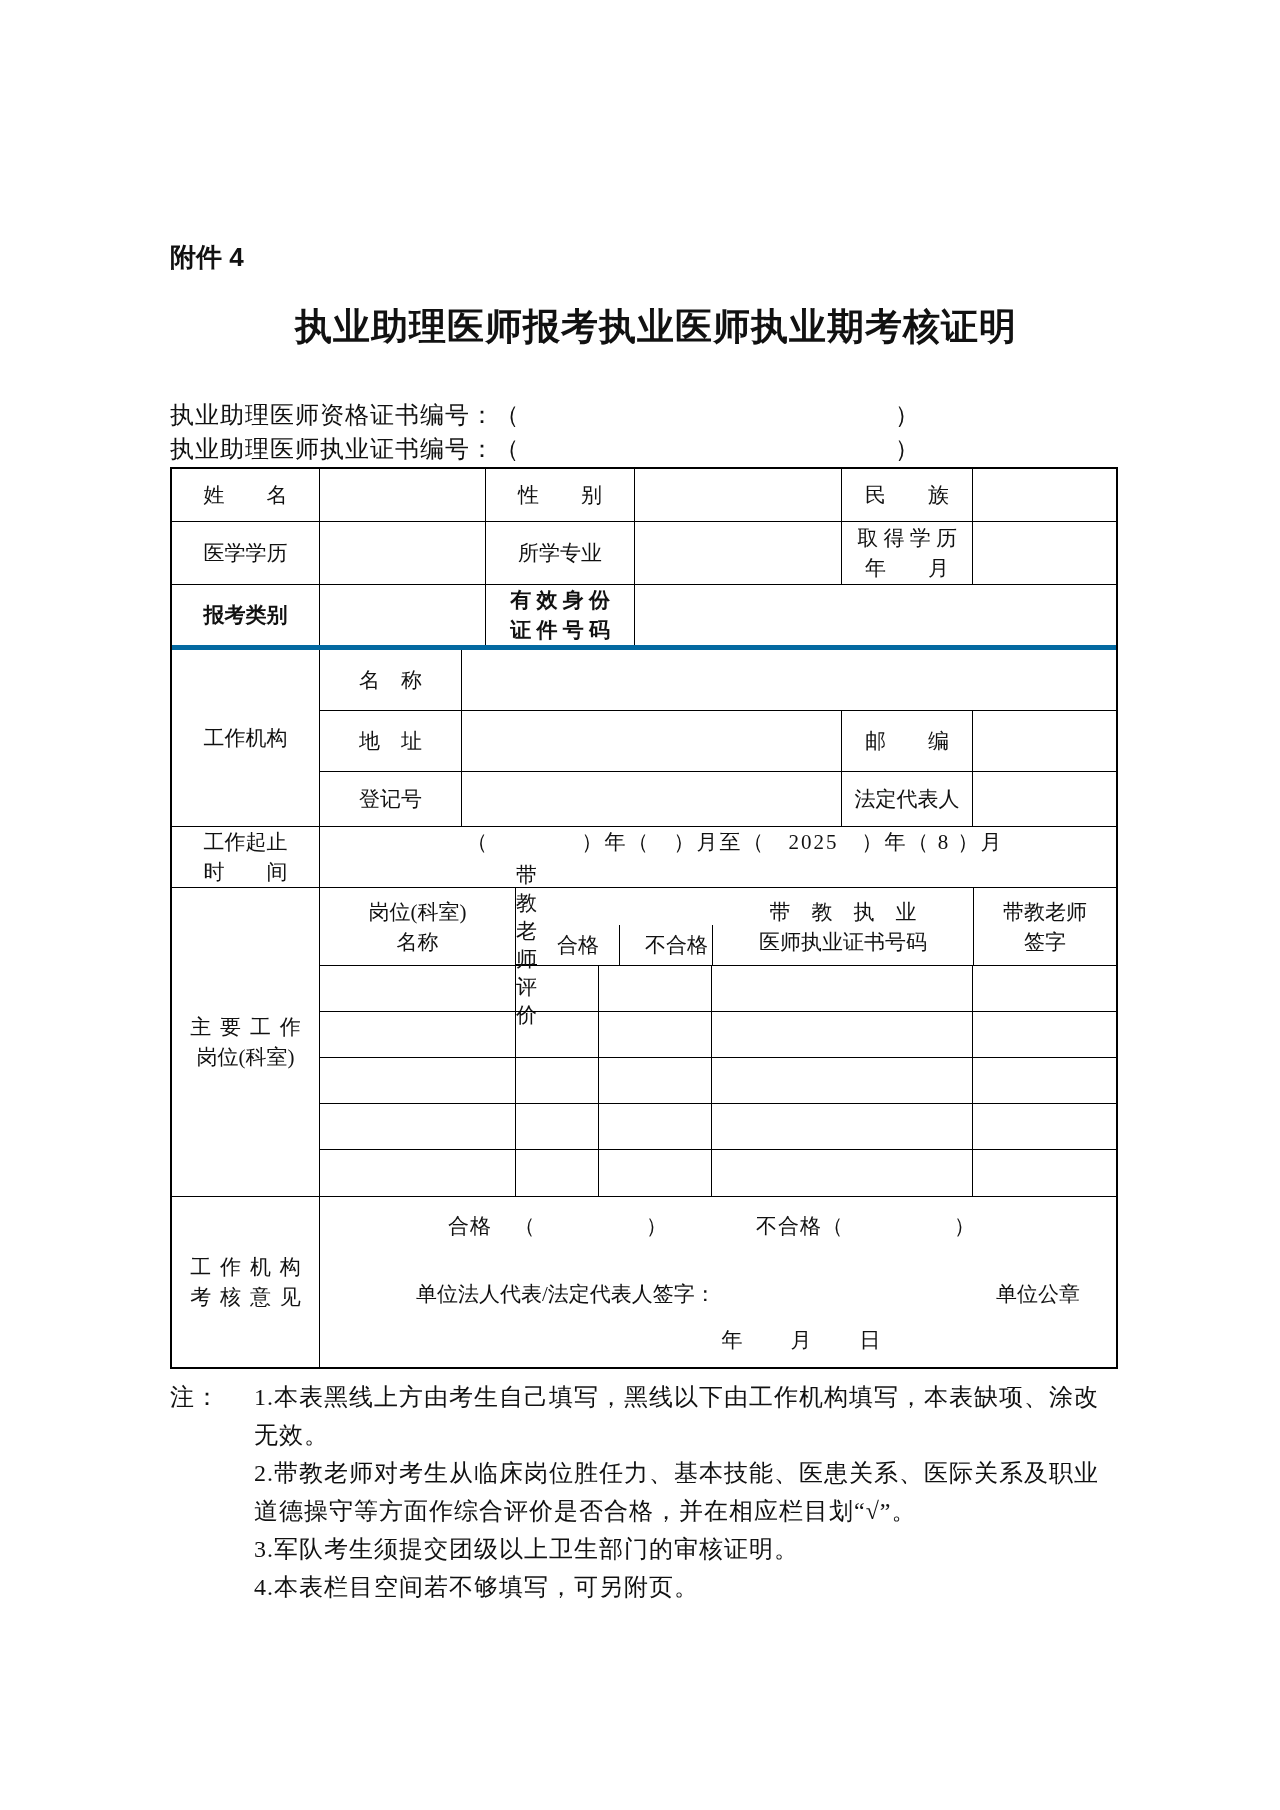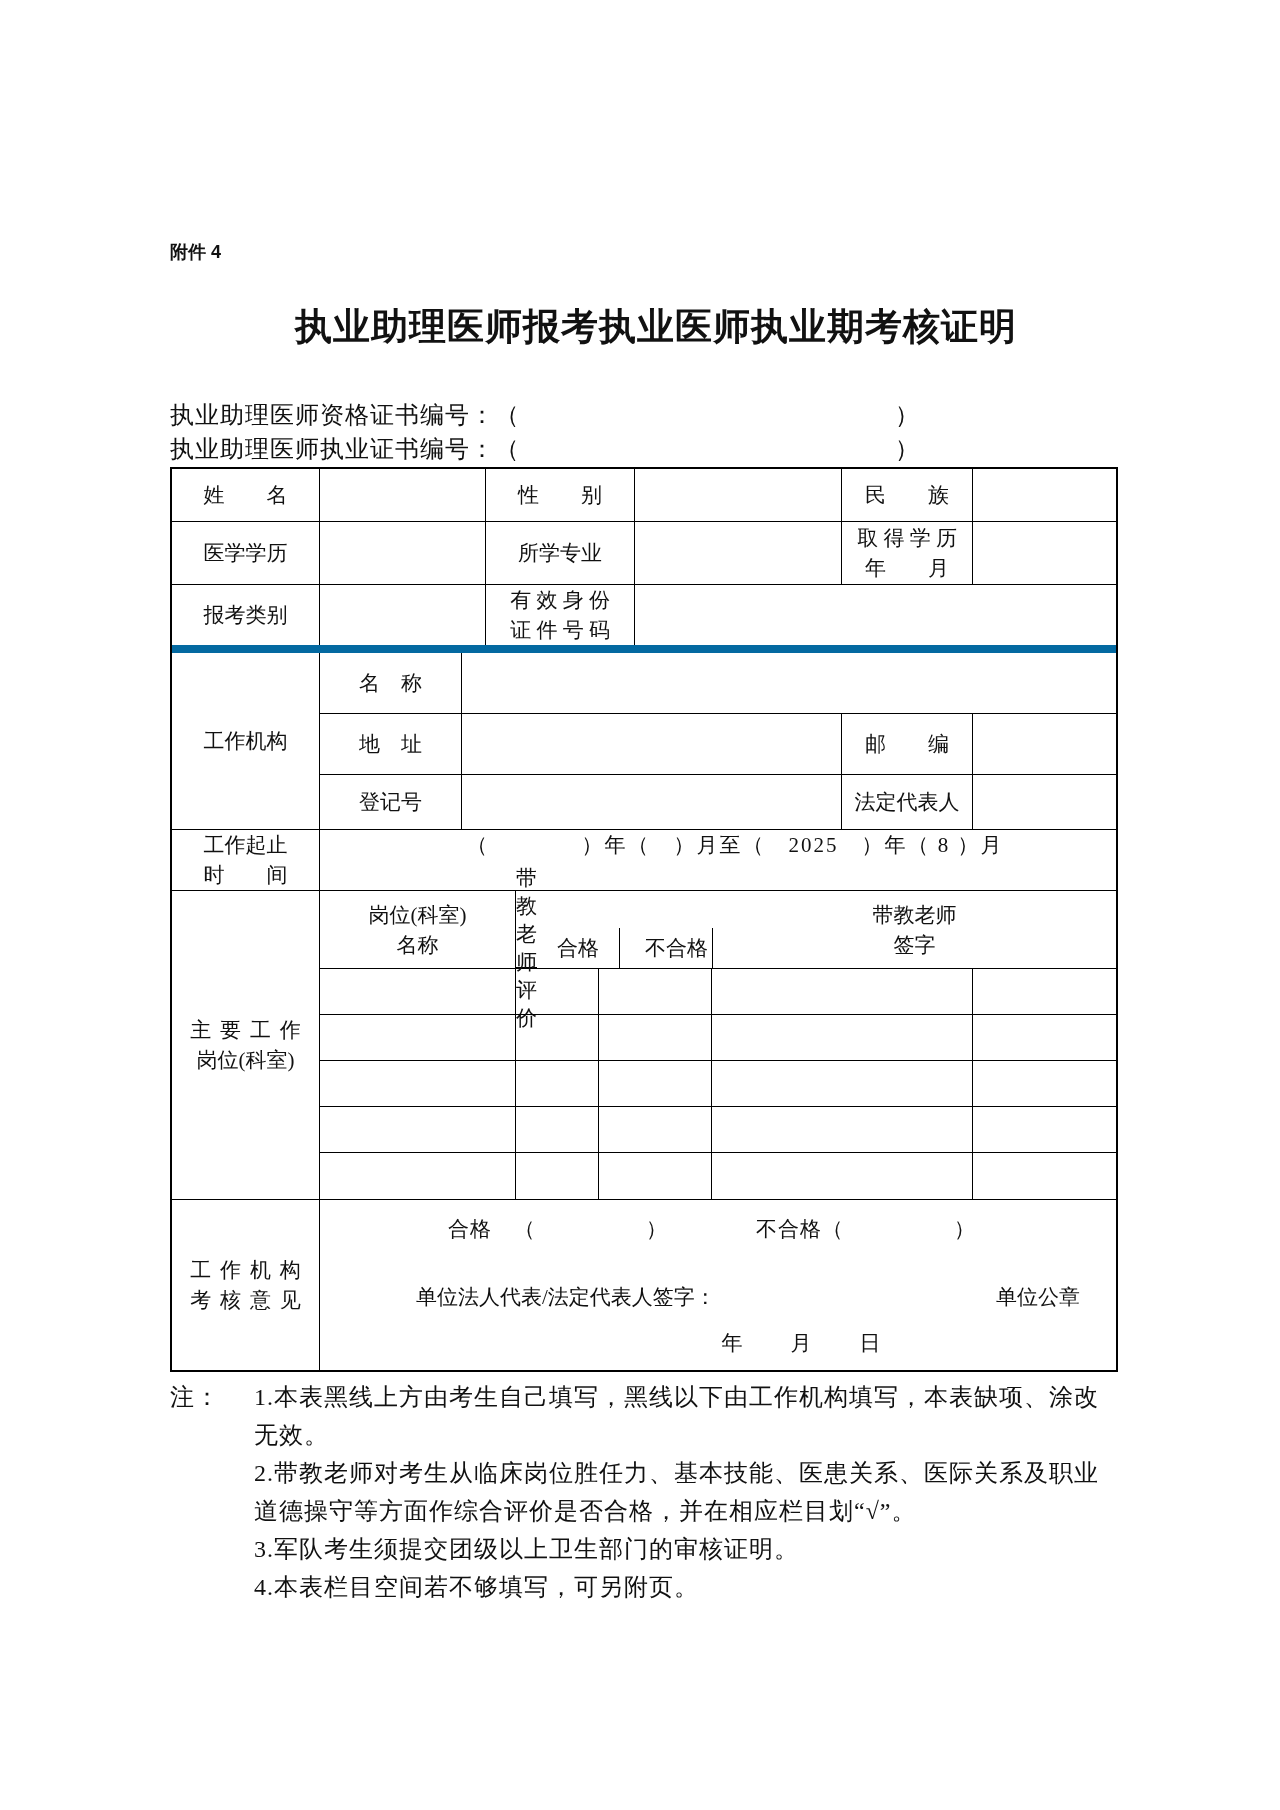--- a/index.html
+++ b/index.html
@@ -6,21 +6,21 @@
   html,body { background:#ffffff; }
   body {
     width:1280px; height:1810px; position:relative;
     font-family:"Liberation Serif", serif;
     color:#111;
   }
   .page { position:absolute; inset:0; background:#fff; }
 
   .attachment {
     position:absolute; left:170px; top:240px;
-    font-size:18px; font-family:"Liberation Sans", sans-serif; font-weight:600;
+    font-size:26px; font-family:"Liberation Sans", sans-serif; font-weight:600;
   }
   .doc-title {
     position:absolute; left:0; top:302px; width:100%;
     text-align:center; font-size:37px; font-weight:bold;
     font-family:"Liberation Sans", sans-serif; letter-spacing:1px;padding-left:32px;
   }
   .cert-lines {
     position:absolute; left:170px; top:398px;
     font-size:24px; line-height:34px; letter-spacing:1px;
   }
@@ -31,21 +31,21 @@
     border:2px solid #000; background:#fff; font-size:21px;
   }
   .row { display:flex; border-bottom:1px solid #000; }
   .row:last-child { border-bottom:none; }
   .cell {
     border-right:1px solid #000;
     display:flex; flex-direction:column; align-items:center; justify-content:center;
     text-align:center; line-height:30px;
   }
   .cell:last-child { border-right:none; }
-  .thickline { border-bottom:8px solid #0369a1; }
+  .thickline { border-bottom:5px solid #0369a1;font-weight:bold; }
 
   
   .wA{width:148px;} .wB{width:166px;} .wC{width:149px;} .wD{width:207px;} .wE{width:131px;} .wF{flex:1;}
   .h1{height:52px;} .h2{height:62px;} .h3{height:60px;}
 
   
   .sub { flex:1; display:flex; flex-direction:column; }
   .subrow { display:flex; border-bottom:1px solid #000; }
   .subrow:last-child { border-bottom:none; }
   .wSub{width:142px;} .wAddr{width:380px;}
@@ -177,20 +177,24 @@
             <span>岗位(科室)</span>
             <span>名称</span>
           </div>
           <div class="eval-col">
             <div class="eval-top">带教老师评价</div>
             <div class="eval-bottom">
               <div class="cell cPass">合格</div>
               <div class="cell cFail">不合格</div>
             </div>
           </div>
+          <div class="cell cCert">
+            <span>带　教　执　业</span>
+            <span>医师执业证书号码</span>
+          </div>
           <div class="cell cSign">
             <span>带教老师</span>
             <span>签字</span>
           </div>
         </div>
         <div class="pos-rows">
             <div class="prow">
               <div class="cell cPost"></div>
               <div class="cell cPass"></div>
               <div class="cell cFail"></div>

